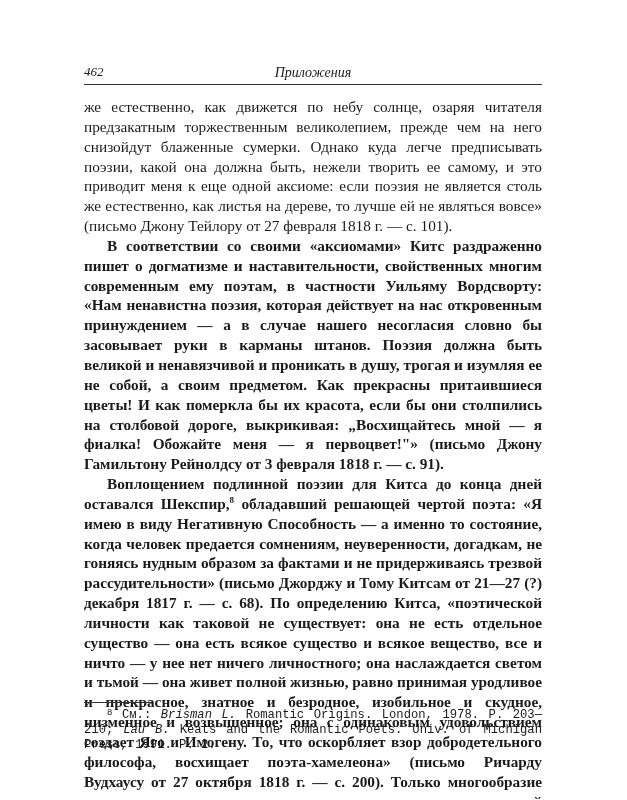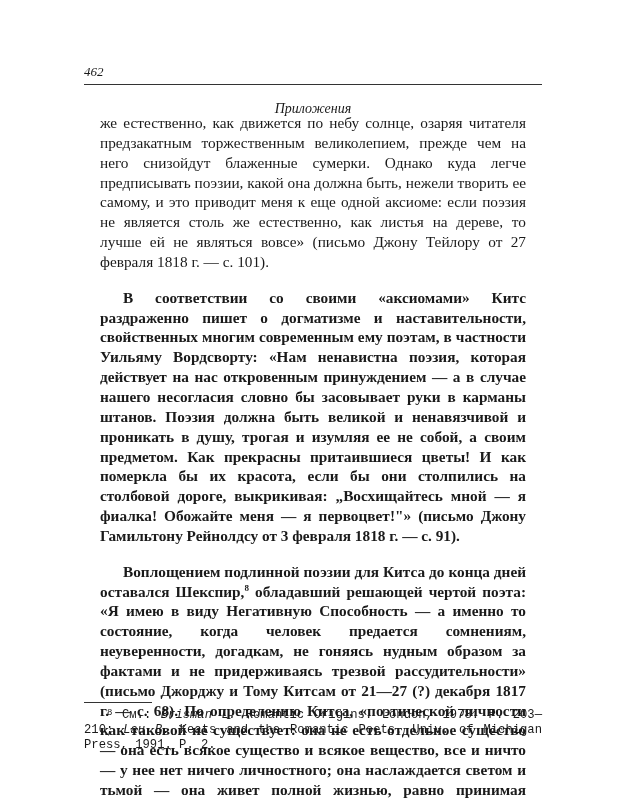--- a/index.html
+++ b/index.html
@@ -1,23 +1,23 @@
 <!DOCTYPE html>
 <html><head>
 <meta charset="utf-8">
 <style>
   html, body { margin: 0; padding: 0; background: #ffffff; }
   body { width: 627px; height: 800px; position: relative; overflow: hidden; color: #1a1a1a; }
   .page { position: absolute; left: 84px; top: 0; width: 458px; }
   .header { position: absolute; top: 64px; left: 0; width: 458px; height: 20px; }
   .page-num { position: absolute; left: 0; top: 0; font-family: "Liberation Serif", serif; font-style: italic; font-size: 13px; }
-  .running-title { position: absolute; left: 0; width: 458px; text-align: center; top: 1px; font-family: "Liberation Serif", serif; font-style: italic; font-size: 14px; margin-top: 36px; }
+  .running-title { position: absolute; left: 0; width: 458px; text-align: center; top: 1px; font-family: "Liberation Serif", serif; font-style: italic; font-size: 14px; }
   .header-rule { position: absolute; top: 84px; left: 0; width: 458px; height: 0; border-top: 1.6px solid #333; }
   .body-text { position: absolute; top: 97px; left: 0; width: 458px; font-family: "Liberation Serif", serif; font-size: 15.3px; line-height: 19.85px; text-align: justify; }
-  .body-text p { margin: 16px; text-indent: 0; hyphens: manual; }
+  .body-text p { margin: 0; text-indent: 0; hyphens: manual; }
   .body-text p.indent { text-indent: 23px; font-weight: bold; }
   sup { font-size: 9px; line-height: 0; vertical-align: 6px; }
   .fn-rule { position: absolute; top: 702px; left: 0; width: 68px; border-top: 1px solid #333; }
   .footnote { position: absolute; top: 706px; left: 0; width: 458px; font-family: Liberation Mono, monospace; font-size: 12.2px; line-height: 15px; text-align: justify; }
   .footnote p { margin: 0; text-indent: 23px; }
   .footnote .fn-mark { font-size: 9px; vertical-align: 3px; }
   .footnote i { font-style: italic; }
 </style>
 </head>
 <body>

